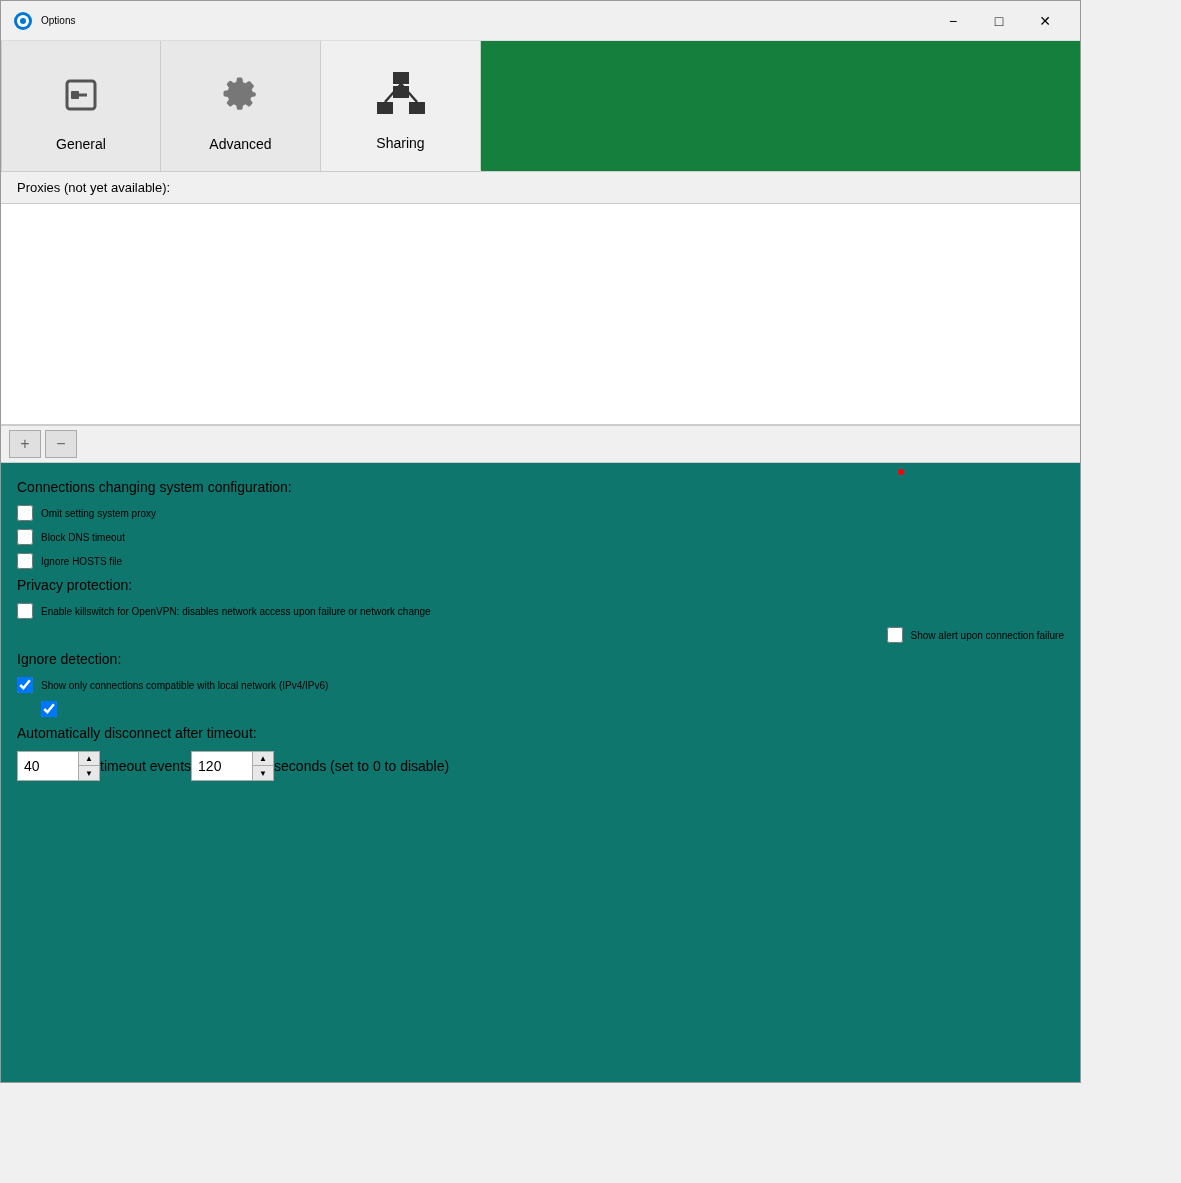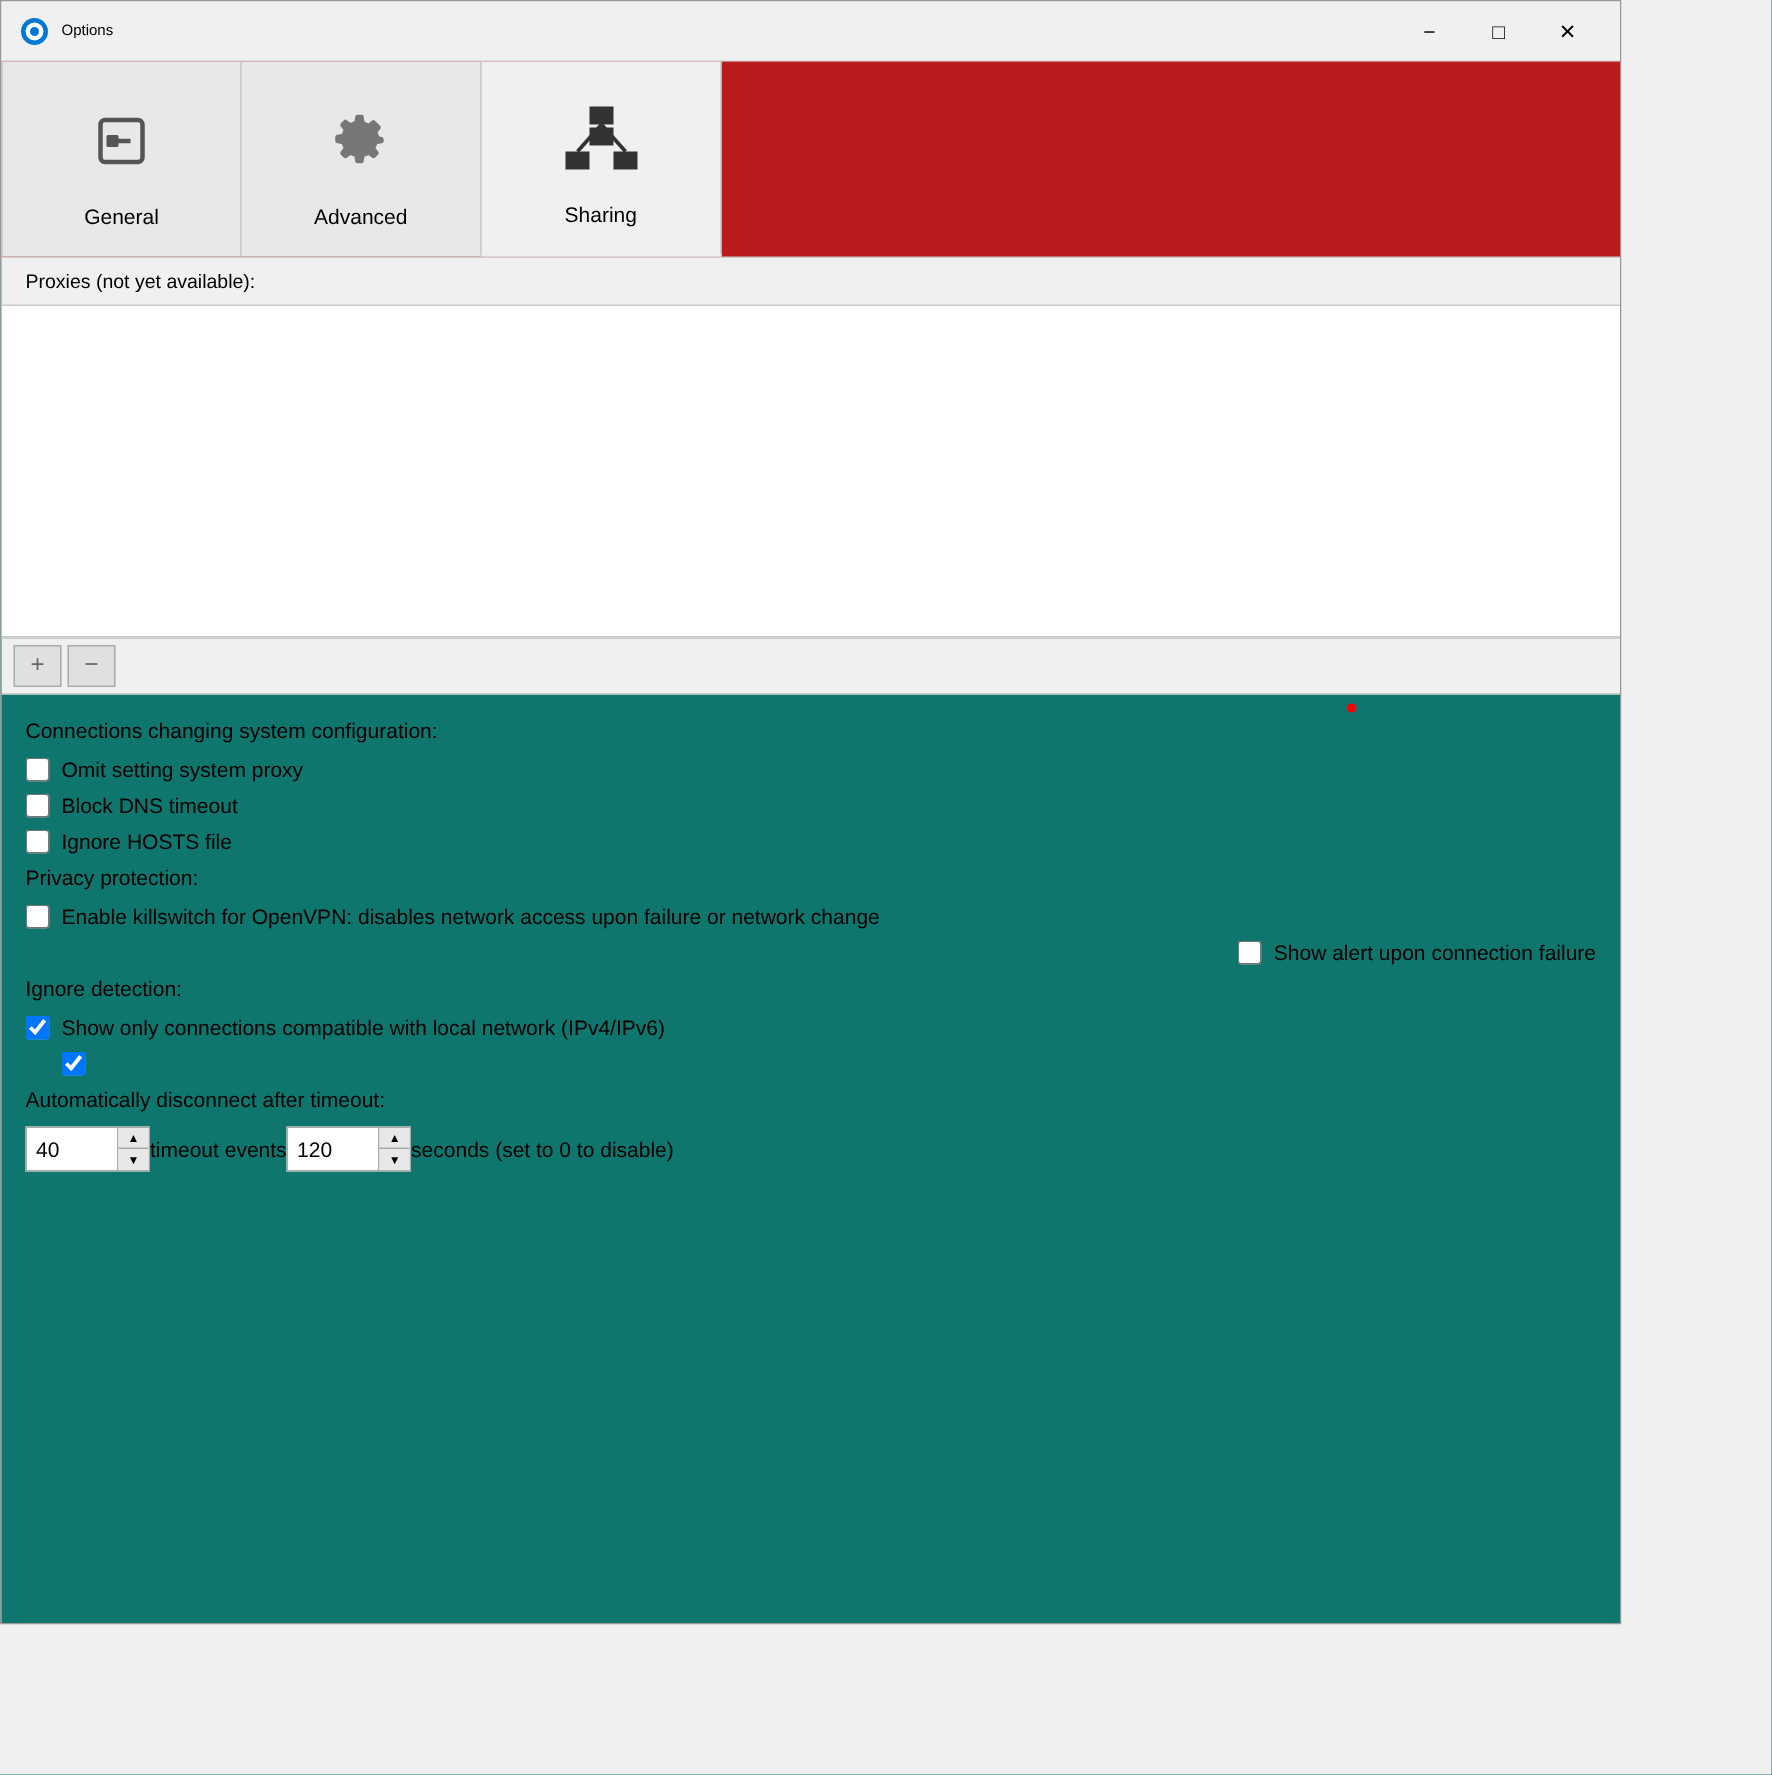--- a/index.html
+++ b/index.html
@@ -50,21 +50,21 @@
       font-size: 14px;
       cursor: pointer;
       display: flex;
       align-items: center;
       justify-content: center;
       color: #000;
     }
 
     .tab-bar {
       display: flex;
-      background: #b91c1c;
+      background: #15803d;
       border-bottom: 1px solid #ccc;
     }
     .tab {
       display: flex;
       flex-direction: column;
       align-items: center;
       justify-content: center;
       width: 160px;
       height: 130px;
       cursor: pointer;
@@ -145,21 +145,21 @@
       gap: 8px;
     }
     .checkbox-item input[type="checkbox"] {
       width: 16px;
       height: 16px;
       cursor: pointer;
       flex-shrink: 0;
     }
     .checkbox-item label {
       cursor: pointer;
-      font-size: 14px;
+      font-size: 10px;
     }
     .checkbox-indent {
       margin-left: 24px;
     }
     .timeout-row {
       display: flex;
       align-items: center;
       gap: 0;
       margin-top: 10px;
     }

